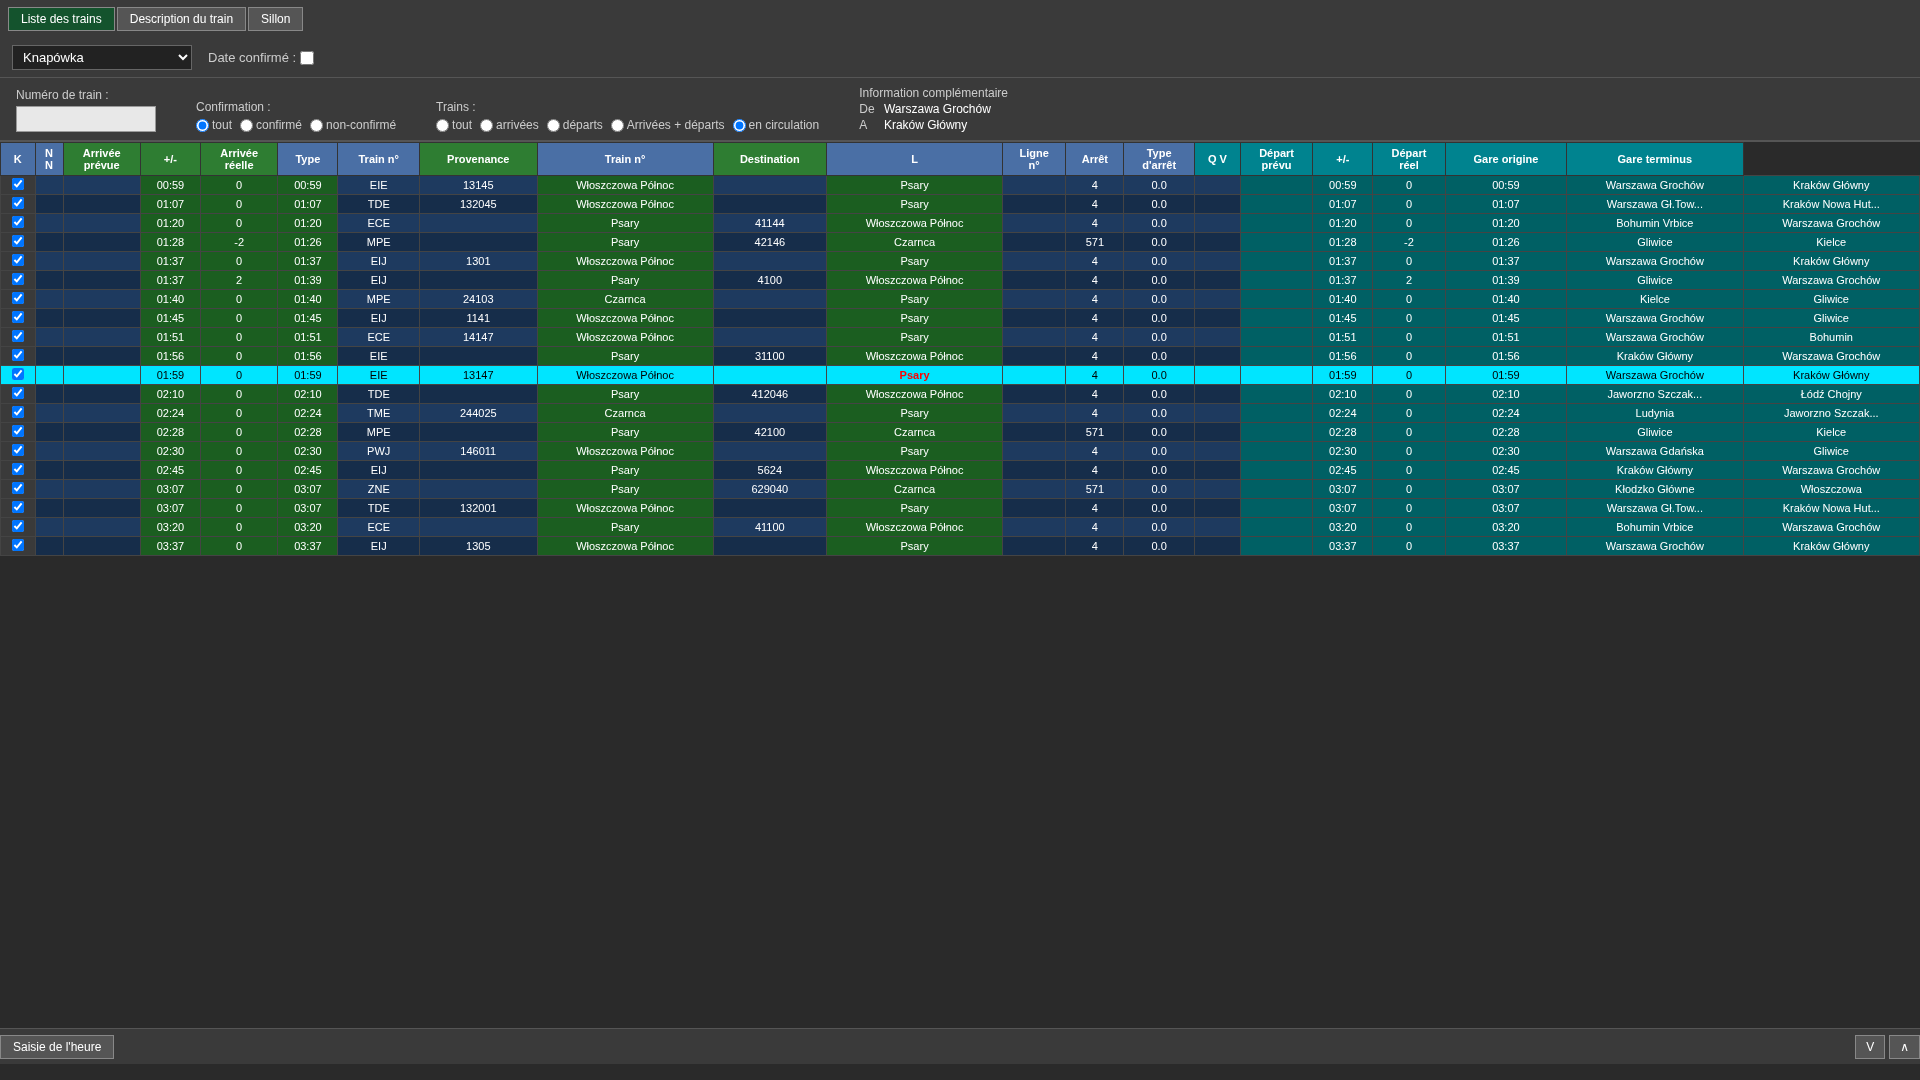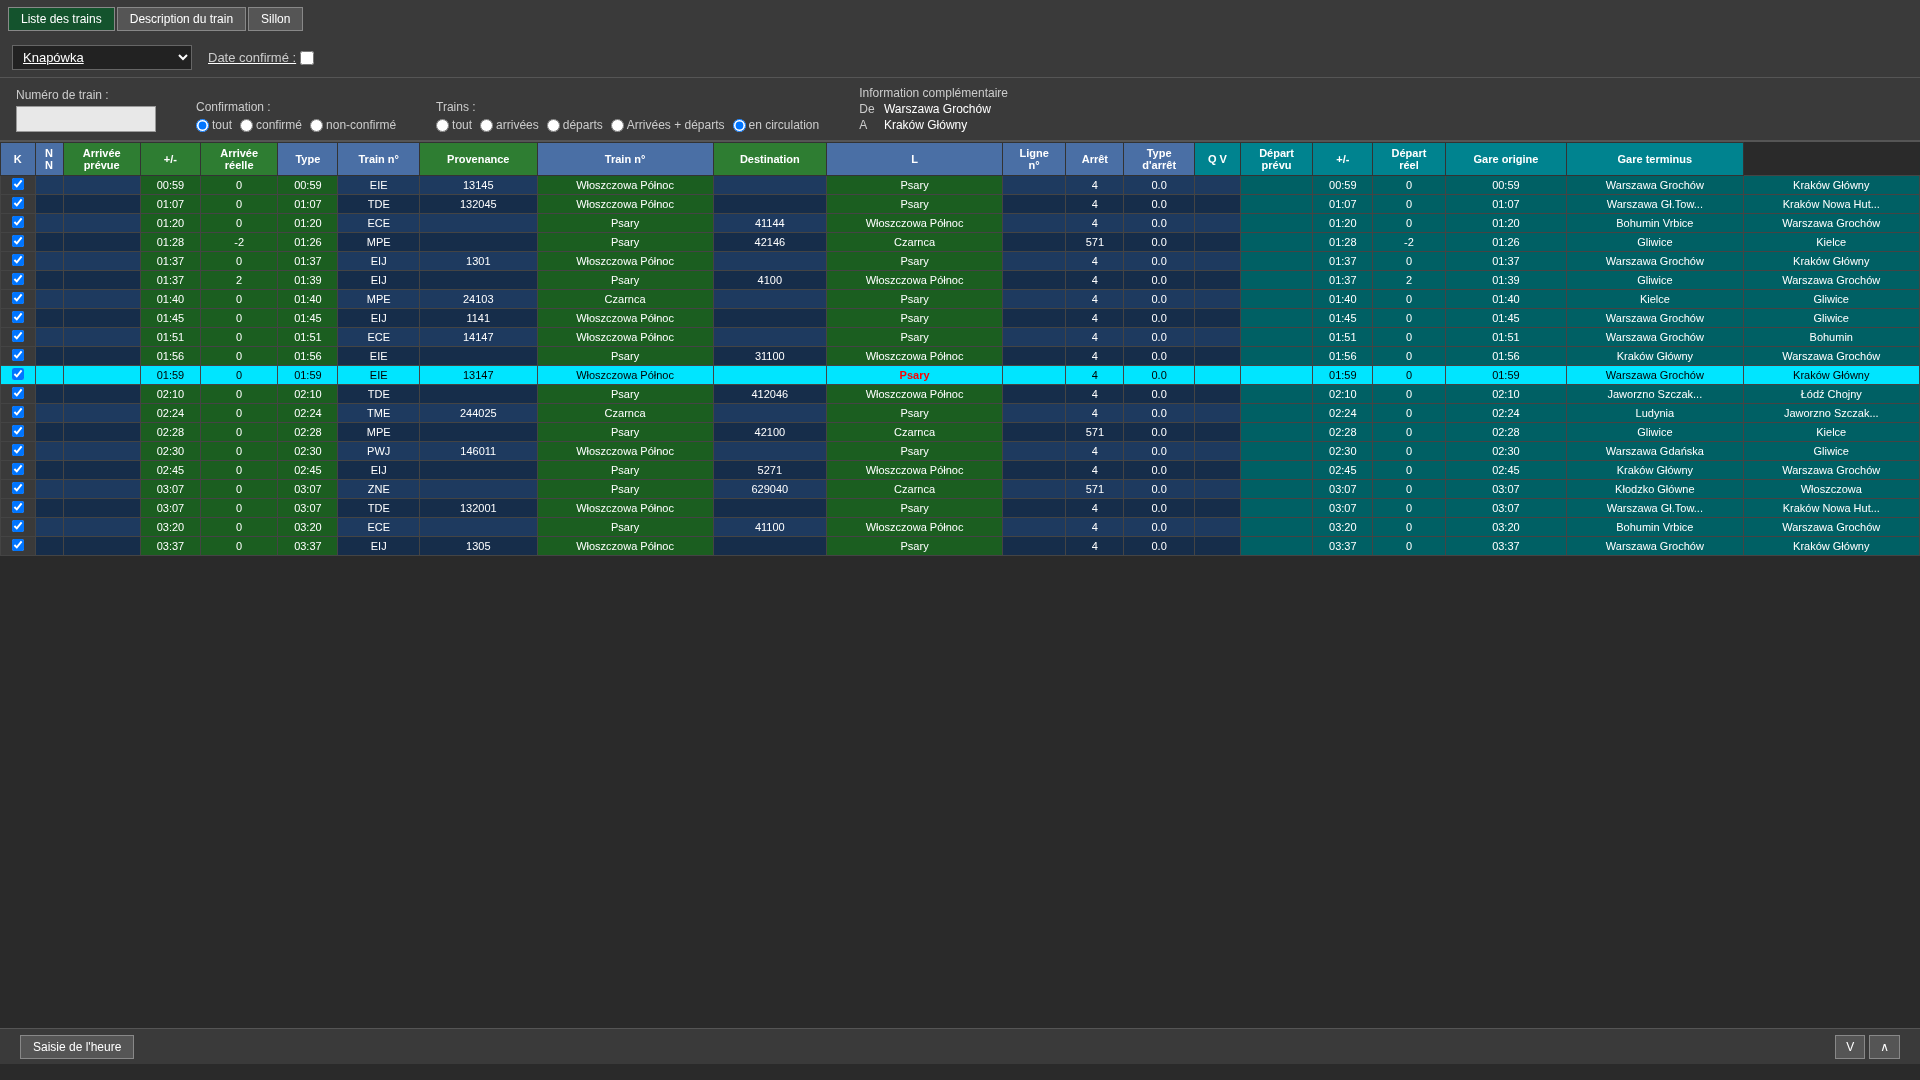--- a/index.html
+++ b/index.html
@@ -8,21 +8,21 @@
     
     .top-nav { background: #3a3a3a; display: flex; align-items: center; padding: 4px 8px; gap: 2px; height: 38px; }
     .nav-tab { background: #555; color: #fff; border: 1px solid #888; padding: 4px 12px; cursor: pointer; font-size: 12px; }
     .nav-tab.active { background: #14532d; }
     .top-right { margin-left: auto; display: flex; align-items: center; gap: 8px; }
     .lang-select { background: #555; color: #fff; border: 1px solid #888; padding: 3px 6px; font-size: 12px; }
     .brightness-btn { background: #555; border: 1px solid #888; color: #fff; padding: 3px 8px; cursor: pointer; font-size: 14px; }
     .clock { background: #0080ff; color: #fff; font-size: 28px; font-weight: bold; padding: 2px 12px; letter-spacing: 2px; }
 
     
-    .filter-bar { background: #3a3a3a; padding: 6px 12px; display: flex; align-items: center; gap: 16px; border-bottom: 1px solid #555; height: 40px; text-decoration: underline; }
+    .filter-bar { background: #3a3a3a; padding: 6px 12px; display: flex; align-items: center; gap: 16px; border-bottom: 1px solid #555; height: 40px; }
     .station-select { background: #222; color: #fff; border: 1px solid #666; padding: 3px 6px; font-size: 13px; width: 180px; }
     .date-complete-label { color: #ccc; font-size: 13px; display: flex; align-items: center; gap: 4px; }
     .date-complete-label input[type=checkbox] { width: 14px; height: 14px; }
 
     
     .controls-area { background: #3a3a3a; padding: 8px 16px; display: flex; align-items: flex-end; gap: 40px; border-bottom: 2px solid #555; }
     .control-group { display: flex; flex-direction: column; gap: 4px; }
     .control-label { color: #ccc; font-size: 12px; }
     .train-number-input { background: #e8e8e8; color: #000; border: 1px solid #999; padding: 3px 6px; font-size: 12px; width: 140px; height: 26px; }
     .radio-group { display: flex; gap: 8px; align-items: center; flex-wrap: wrap; }
@@ -42,21 +42,21 @@
     thead tr th.teal-header { background: #00838f; }
     tbody tr { border-bottom: 1px solid #444; }
     tbody tr td { border: 1px solid #444; padding: 2px 4px; text-align: center; white-space: nowrap; color: #fff; background: #1e3a5f; }
     tbody tr:nth-child(even) td { background: #162d4a; }
     tbody tr.highlighted td { background: #00e5ff; color: #000; }
     .checkbox-cell { background: #3a3a3a !important; }
     td.green-cell { background: #1b5e20 !important; }
     td.teal-cell { background: #006064 !important; }
 
     
-    .bottom-bar { background: #3a3a3a; display: flex; align-items: center; padding: 4px 20px; height: 36px; border-top: 1px solid #555; }
+    .bottom-bar { background: #3a3a3a; display: flex; align-items: center; padding: 4px 0; height: 36px; border-top: 1px solid #555; }
     .saisie-btn { background: #555; color: #fff; border: 1px solid #888; padding: 4px 12px; cursor: pointer; font-size: 12px; }
     .nav-arrows { margin-left: auto; display: flex; gap: 4px; }
     .arrow-btn { background: #555; color: #fff; border: 1px solid #888; padding: 4px 10px; cursor: pointer; font-size: 12px; }
   </style>
 </head>
 <body>
 
 <div class="top-nav">
   <button class="nav-tab active">Liste des trains</button>
   <button class="nav-tab">Description du train</button>
@@ -508,21 +508,21 @@
         <tr>
           <td class="checkbox-cell"><input type="checkbox" checked="" style="width: 12px; height: 12px;"></td>
           <td></td>
           <td></td>
           <td class="green-cell">02:45</td>
           <td class="green-cell">0</td>
           <td class="green-cell">02:45</td>
           <td>EIJ</td>
           <td></td>
           <td class="green-cell">Psary</td>
-          <td>5271</td>
+          <td>5624</td>
           <td class="green-cell">Włoszczowa Północ</td>
           <td></td>
           <td>4</td>
           <td>0.0</td>
           <td></td>
           <td class="teal-cell"></td>
           <td class="teal-cell">02:45</td>
           <td class="teal-cell">0</td>
           <td class="teal-cell">02:45</td>
           <td class="teal-cell">Kraków Główny</td>

